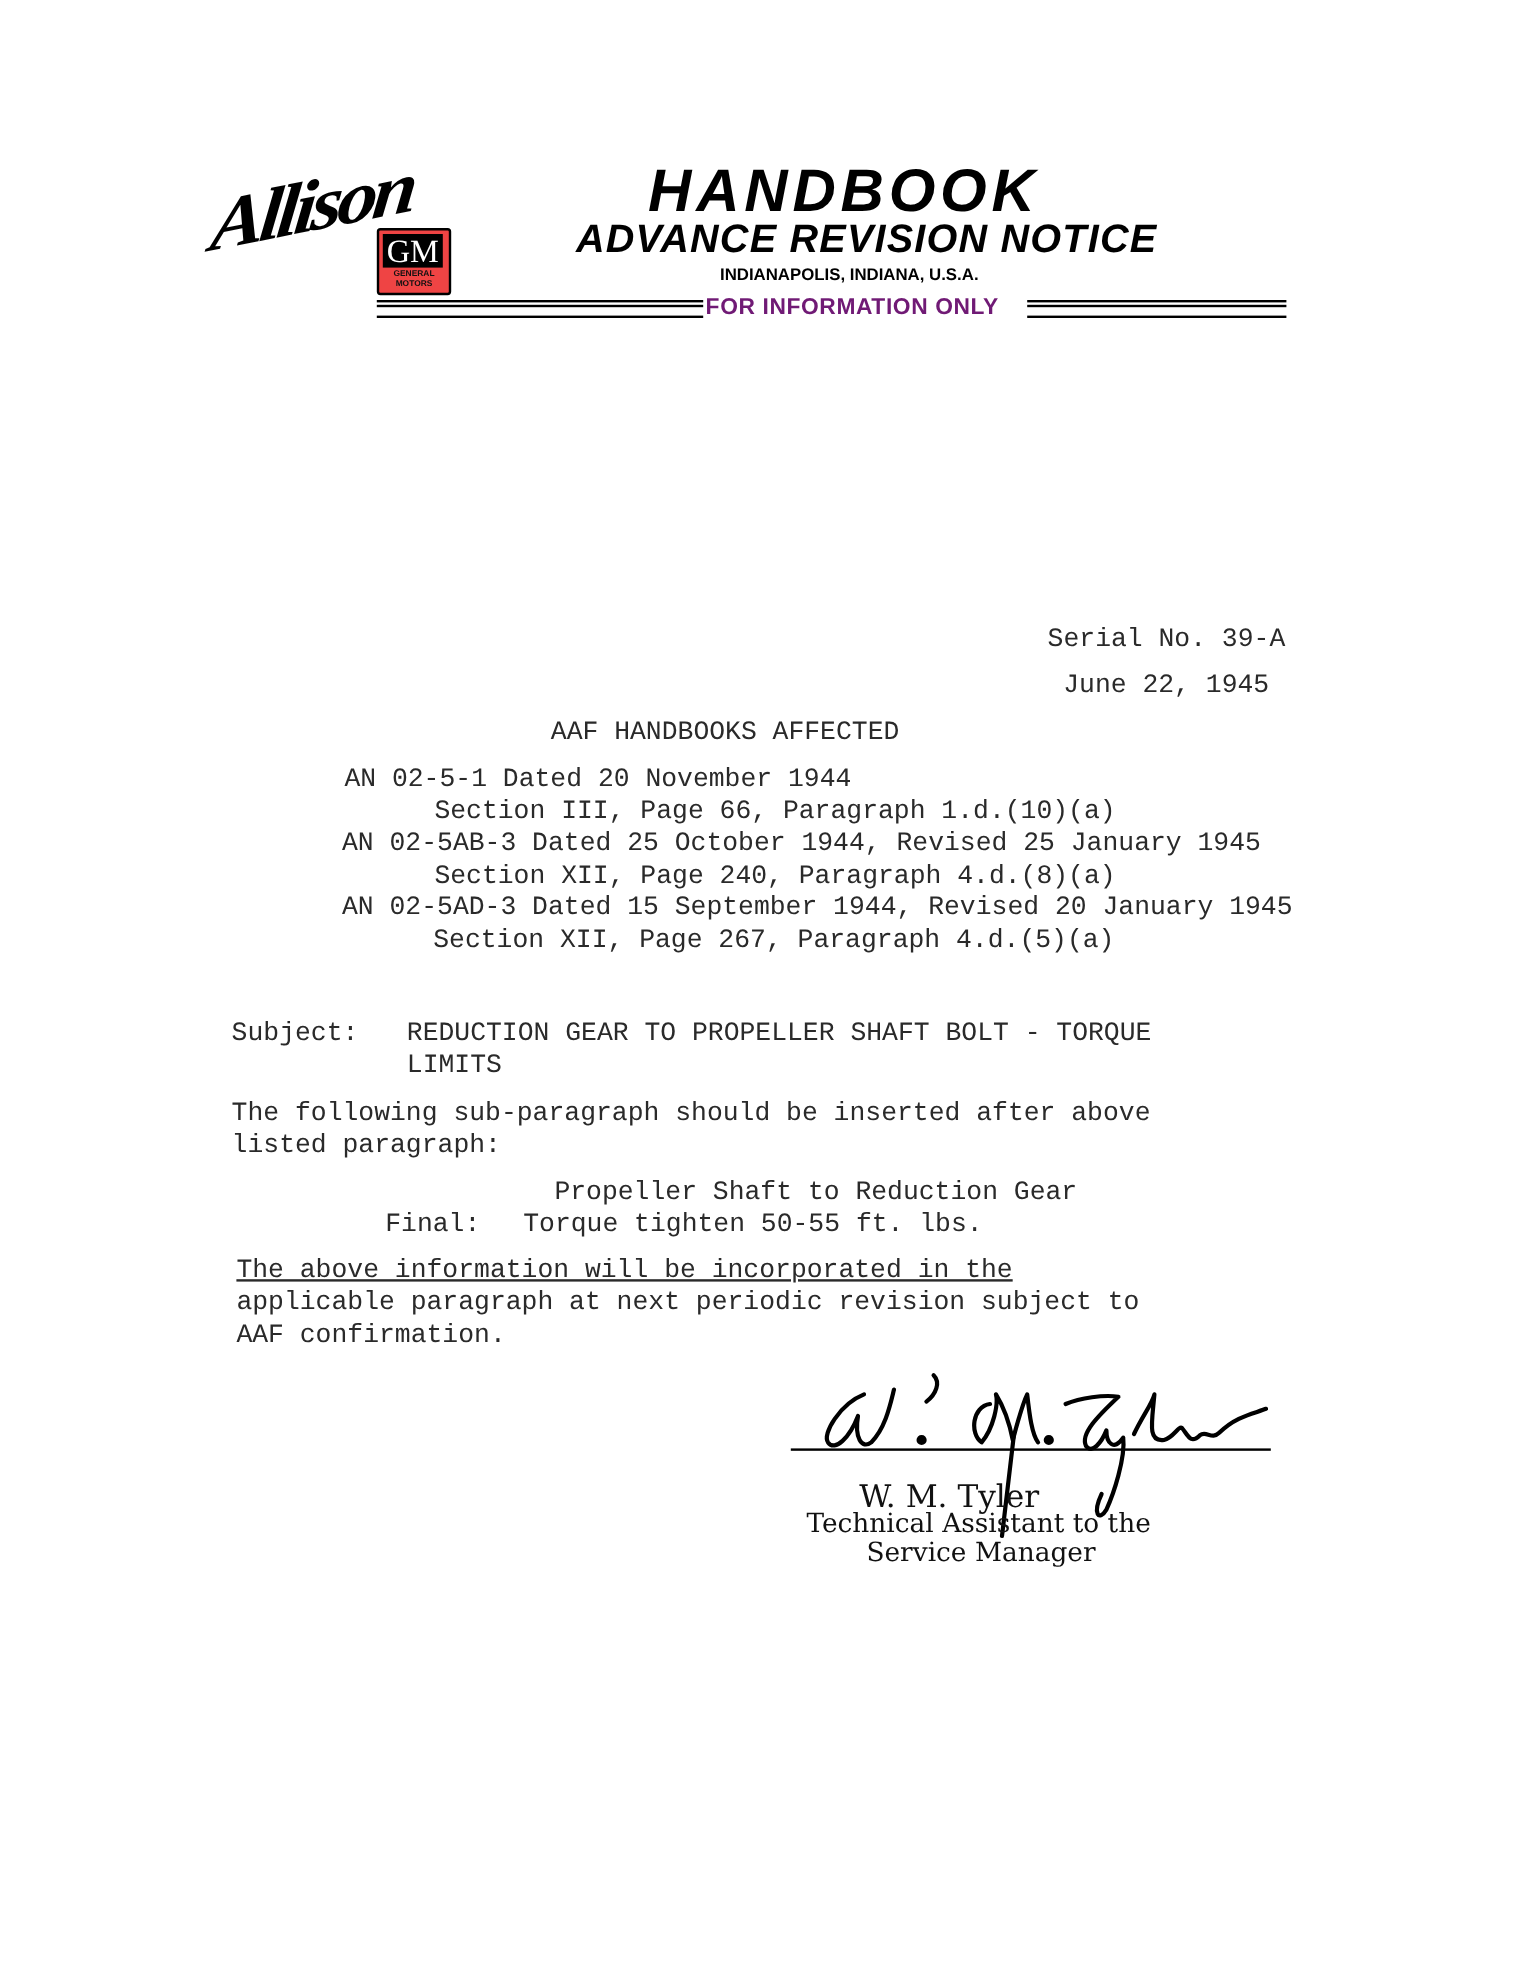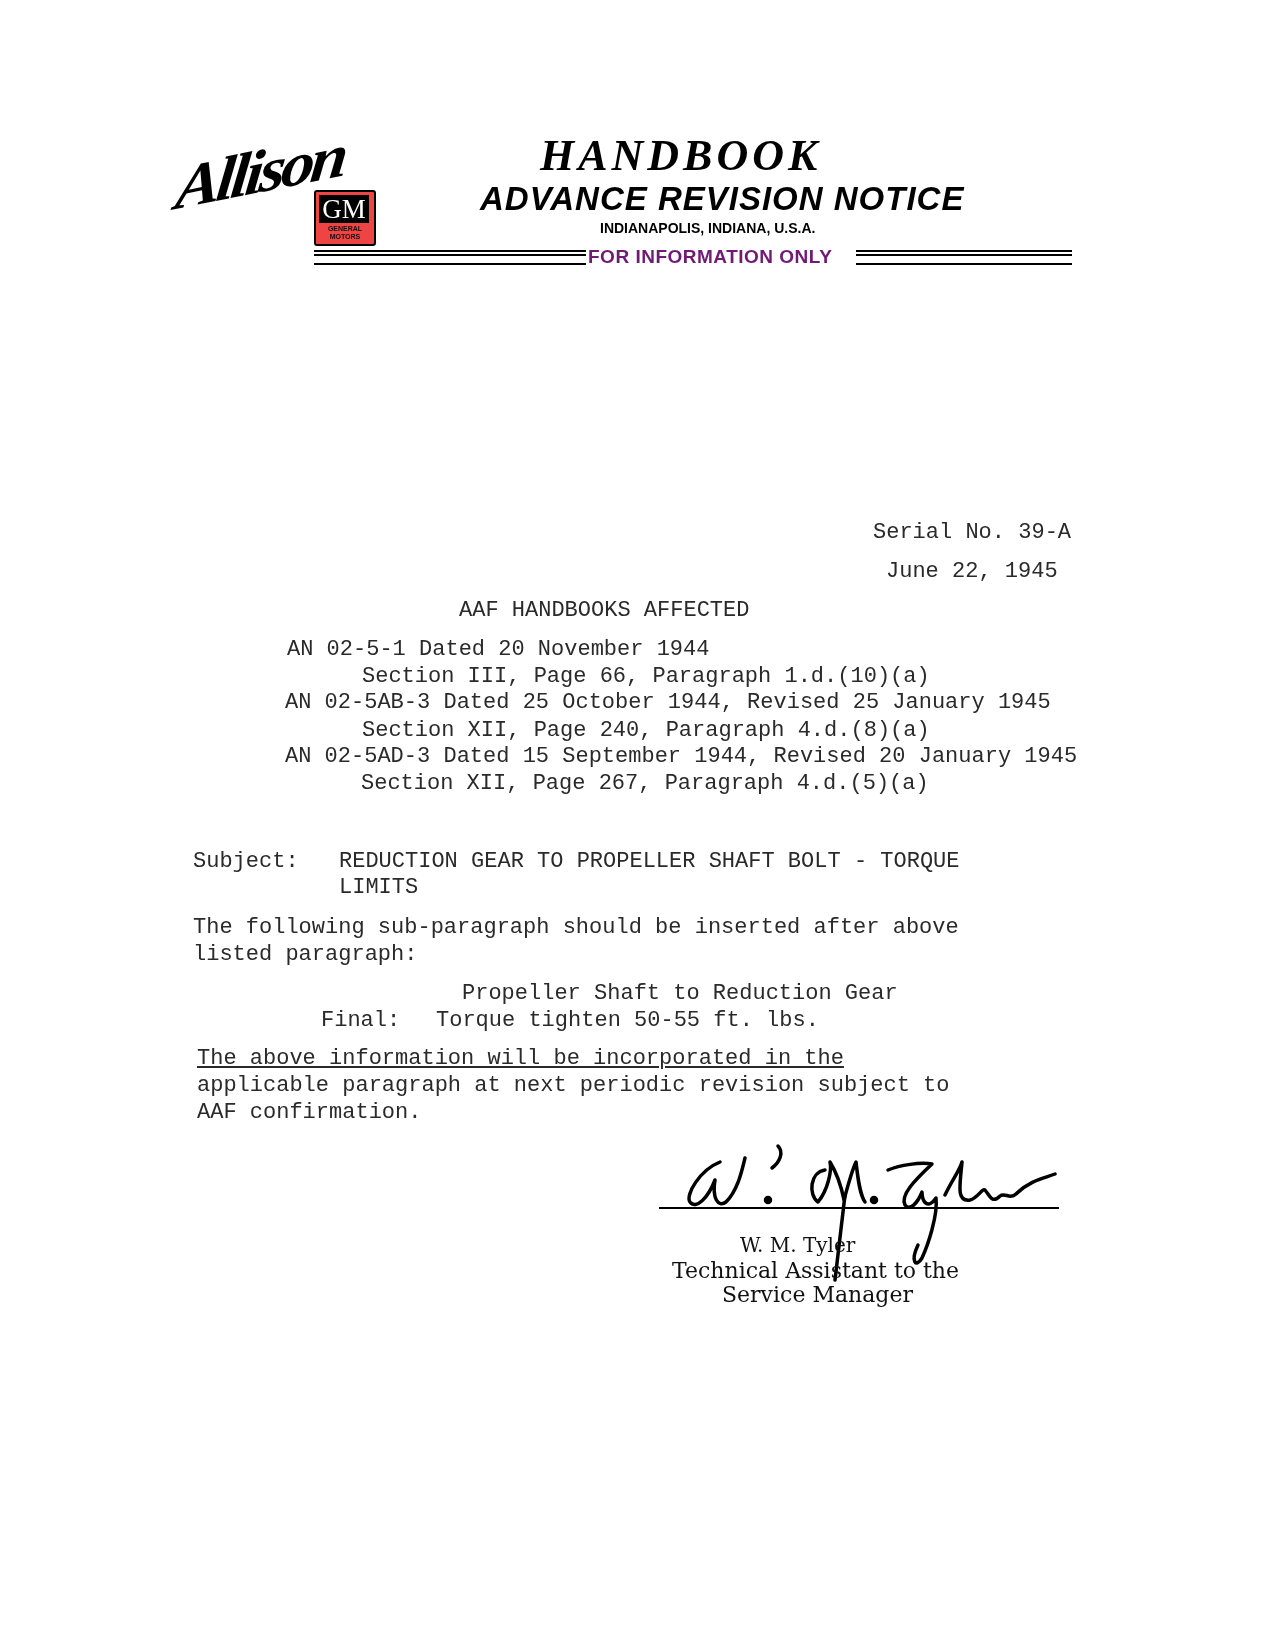--- a/index.html
+++ b/index.html
@@ -4,28 +4,28 @@
 <style>
   html, body { margin:0; padding:0; background:#ffffff; }
   body { width:1275px; height:1650px; position:relative; overflow:hidden; color:#111; }
   .abs { position:absolute; }
   .mono { font-family:"Liberation Mono", "DejaVu Sans Mono", monospace; font-size:22px; color:#2a2a2a; white-space:pre; line-height:27px; }
   .serif { font-family:"DejaVu Serif", "Liberation Serif", serif; color:#111; }
   .logo-allison { left:180px; top:135px; font-family:"Liberation Serif", serif; font-style:italic; font-weight:bold; font-size:64px; letter-spacing:-4px; transform:skewX(-18deg) rotate(-12deg); color:#000; }
   .gm-box { left:314px; top:190px; width:58px; height:52px; border:2px solid #000; border-radius:3px; background:#ef4444; }
   .gm-letters { position:absolute; left:3px; top:3px; width:50px; height:28px; background:#000; color:#fff; font-family:"Liberation Serif", serif; font-size:27px; line-height:28px; text-align:center; }
   .gm-sub { position:absolute; left:0; top:33px; width:58px; font-family:"Liberation Sans", sans-serif; font-weight:bold; font-size:7px; line-height:8px; text-align:center; }
-  .title-handbook { left:540px; top:130px; font-family:Liberation Serif, serif; font-style:italic; font-weight:900; font-size:44px; letter-spacing:4px; color:#000; }
+  .title-handbook { left:540px; top:130px; font-family:Liberation Sans, sans-serif; font-style:italic; font-weight:900; font-size:50px; letter-spacing:4px; color:#000; }
   .title-notice { left:480px; top:180px; font-family:"Liberation Sans", sans-serif; font-style:italic; font-weight:900; font-size:33px; letter-spacing:1px; color:#000; }
   .title-city { left:600px; top:220px; font-family:"Liberation Sans", sans-serif; font-weight:bold; font-size:14px; color:#000; }
   .rule-bar { height:11px; border-top:2px solid #000; border-bottom:2px solid #000; }
   .rule-bar::after { content:""; display:block; margin-top:2px; border-top:2px solid #000; }
   .title-info { left:588px; top:246px; font-family:"Liberation Sans", sans-serif; font-weight:bold; font-size:19px; letter-spacing:0.5px; color:#701a75; }
   .sig-line { left:659px; top:1207px; width:400px; height:2px; background:#000; }
-  .sig-name { left:740px; top:1233px; font-size:20px; }
+  .sig-name { left:716px; top:1233px; font-size:26px; }
   .sig-title1 { left:672px; top:1258px; font-size:22px; }
   .sig-title2 { left:722px; top:1282px; font-size:22px; }
 </style>
 </head>
 <body>
 
 <div class="abs logo-allison">Allison</div>
 <div class="abs gm-box">
   <div class="gm-letters">GM</div>
   <div class="gm-sub">

